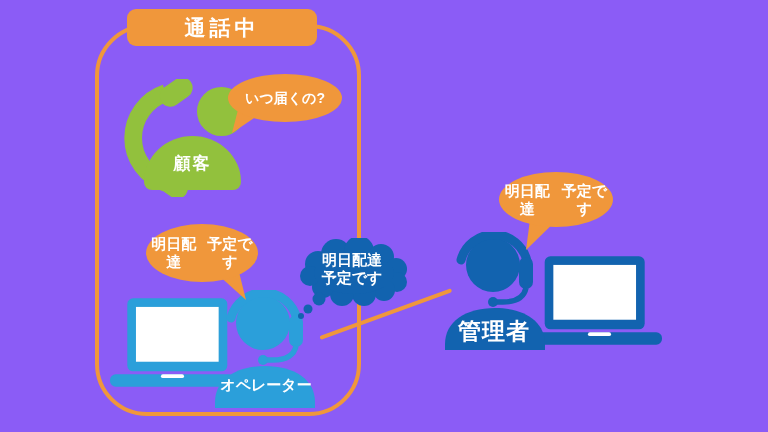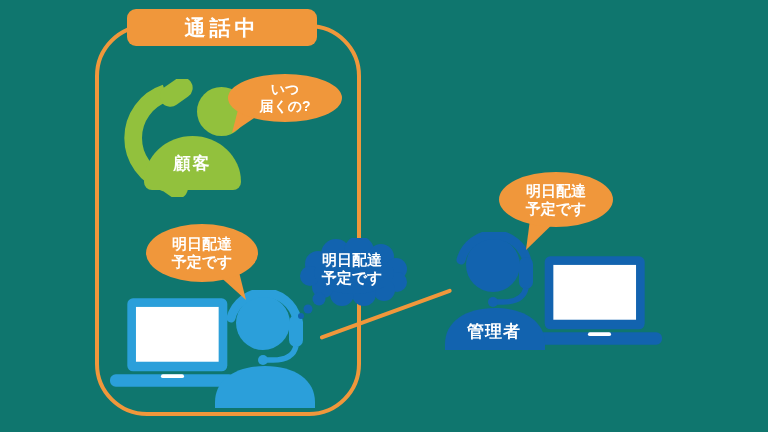--- a/index.html
+++ b/index.html
@@ -1,35 +1,35 @@
 <!DOCTYPE html>
 <html style="--orange: #F0973B; --green: #92C13D; --op-blue: #2B9FDA; --mg-blue: #1263AF;"><head>
 <meta charset="utf-8">
 <style>
   html,body{margin:0;padding:0;background:#fff;}
   .stage{
-    position:relative;width:768px;height:432px;background:#0f766e;overflow:hidden;
+    position:relative;width:768px;height:432px;background:#8b5cf6;overflow:hidden;
     font-family:"Liberation Sans","DejaVu Sans",sans-serif;
   }
   .abs{position:absolute;}
   
   .frame{
     left:95px;top:24px;width:258px;height:384px;
     border:4px solid var(--orange);border-radius:52px;background:transparent;
   }
   
   .title-box{
     left:127px;top:9px;width:190px;height:37px;background:var(--orange);
     border-radius:9px;display:flex;align-items:center;justify-content:center;
     color:#fff;font-weight:bold;font-size:21px;letter-spacing:4px;
   }
   
   .bubble{
     background:var(--orange);border-radius:50%;color:#fff;font-weight:bold;
-    display:flex;flex-direction:column;align-items:center;justify-content:center;
+    display:flex;flex-direction:row;align-items:center;justify-content:center;
     text-align:center;line-height:1.18;
   }
   .bubble-customer{left:228px;top:74px;width:114px;height:48px;font-size:14px;}
   .bubble-operator{left:146px;top:224px;width:112px;height:58px;font-size:15px;}
   .bubble-manager{left:499px;top:172px;width:114px;height:55px;font-size:15px;}
   .tail{background:var(--orange);}
   .tail-customer{left:232px;top:104px;width:30px;height:29px;
     clip-path:polygon(25% 0,100% 30%,0 100%);}
   .tail-operator{left:216px;top:270px;width:30px;height:30px;
     clip-path:polygon(0 10%,75% 0,100% 100%);}
@@ -44,21 +44,21 @@
     color:#fff;font-weight:bold;font-size:17px;letter-spacing:2px;
   }
   
   .op-color{color:var(--op-blue);}
   .mg-color{color:var(--mg-blue);}
   .person-label{
     color:#fff;font-weight:bold;text-align:center;
     display:flex;align-items:center;justify-content:center;
   }
   .label-operator{left:212px;top:374px;width:108px;height:22px;font-size:15px;}
-  .label-manager{left:442px;top:320px;width:104px;height:22px;font-size:17px;letter-spacing:1px;}
+  .label-manager{left:442px;top:320px;width:104px;height:22px;font-size:23px;letter-spacing:1px;}
   
   .cloud-text{
     left:304px;top:246px;width:96px;height:46px;color:#fff;font-weight:bold;
     font-size:15px;line-height:1.2;text-align:center;
     display:flex;flex-direction:column;align-items:center;justify-content:center;
   }
   
   .conn-line{
     left:320px;top:336px;width:140px;height:4px;background:var(--orange);
     transform:rotate(-20deg);transform-origin:left center;border-radius:2px;
@@ -100,20 +100,21 @@
   </svg>
 
   <svg class="abs op-color" style="left:213px;top:290px;width:104px;height:118px;" viewBox="0 0 104 118">
     <circle cx="50" cy="33" r="27" fill="currentColor"></circle>
     <path d="M18 28 A 34 34 0 0 1 84 29" stroke="currentColor" stroke-width="9" fill="none" stroke-linecap="round"></path>
     <rect x="76" y="25" width="14" height="32" rx="7" fill="currentColor"></rect>
     <path d="M83 56 Q80 70 60 70 L52 70" stroke="currentColor" stroke-width="5.5" fill="none"></path>
     <circle cx="50" cy="70" r="5" fill="currentColor"></circle>
     <path d="M2 118 L2 112 C2 90 22 76 52 76 C82 76 102 90 102 112 L102 118 Z" fill="currentColor"></path>
   </svg>
+  <div class="abs person-label label-operator">オペレーター</div>
 
   <div class="abs tail tail-operator"></div>
   <div class="abs bubble bubble-operator">
     <span>明日配達</span>
     <span>予定です</span>
   </div>
 
   <svg class="abs mg-color" style="left:296px;top:238px;width:116px;height:84px;" viewBox="0 0 116 84">
     <circle cx="22" cy="26" r="13" fill="currentColor"></circle>
     <circle cx="40" cy="16" r="15" fill="currentColor"></circle>

